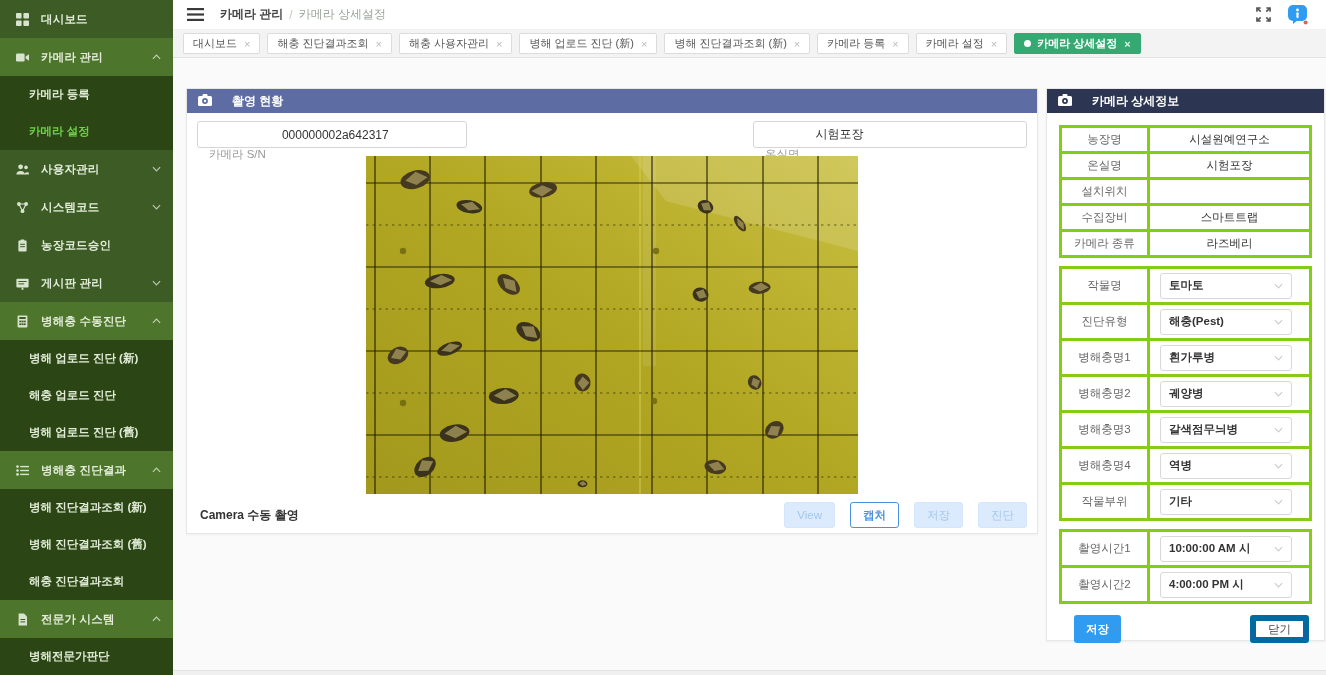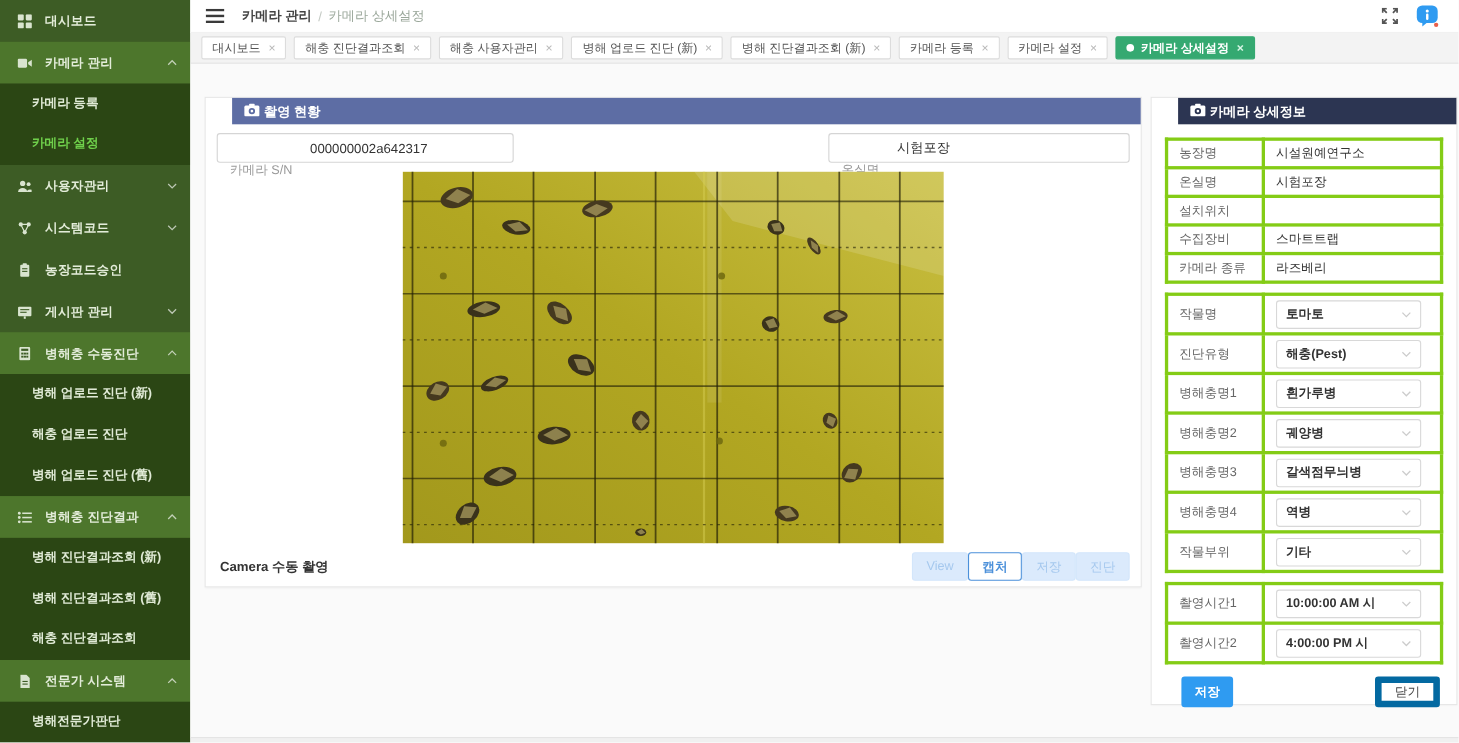--- a/index.html
+++ b/index.html
@@ -32,39 +32,39 @@
   .tab .x { margin-left:7px; color:#b9b9b9; font-size:11px; cursor:pointer; }
   .tab.active { background:#35a971; border-color:#35a971; color:#fff; font-weight:bold; }
   .tab.active .x { color:#d8f5e6; }
   .tab .dot { width:7px; height:7px; border-radius:50%; background:#fff; margin-right:6px; }
 
   
   .content { position:absolute; left:173px; top:58px; width:1153px; height:612px; background:#fafafa; }
   .footer-strip { position:absolute; left:173px; bottom:0; width:1153px; height:5px; background:#f0f0f0; border-top:1px solid #e4e4e4; }
 
   .panel { position:absolute; background:#fff; border:1px solid #e7e7e7; box-shadow:0 1px 2px rgba(0,0,0,.05); }
-  .panel-header { height:24px; display:flex; align-items:center; padding:0 11px; color:#fff; font-size:12px; font-weight:bold; gap:4px;margin-left:24px; }
+  .panel-header { height:24px; display:flex; align-items:center; padding:0 11px; color:#fff; font-size:12px; font-weight:bold; gap:20px; }
   .panel.capture { left:13px; top:30px; width:852px; height:446px; }
   .panel.capture .panel-header { background:#5d6da4; }
-  .panel.detail { left:873px; top:30px; width:279px; height:553px; }
+  .panel.detail { left:873px; top:30px; width:279px; height:553px;text-align:center; }
   .panel.detail .panel-header { background:#2c3552; }
 
   .capture-body { padding:8px 10px 0; }
   .filters { display:flex; justify-content:space-between; align-items:center; }
   .ig { display:flex; align-items:center; border:1px solid #d5d5d5; border-radius:3px; height:27px; background:#fff; }
   .ig-label { padding:0 10px 0 11px; color:#9a9a9a; font-size:11.5px; white-space:nowrap;margin-top:40px; }
   .ig-value { padding:0 6px; color:#333; font-size:12px; flex:1; }
   .ig.sn { width:270px; } .ig.gh { width:274px; }
 
   .photo-wrap { margin-top:8px; display:flex; justify-content:center; }
   svg.photo { width:492px; height:338px; display:block; }
 
   .capture-footer { margin-top:8px; display:flex; align-items:center; justify-content:space-between; }
   .camera-label { font-weight:bold; color:#333; font-size:12px; margin-left:3px; }
-  .btn-row { display:flex; gap:0; }
+  .btn-row { display:flex; gap:15px; }
   .btn { height:26px; min-width:46px; padding:0 12px; border-radius:3px; font-size:11.5px; display:inline-flex; align-items:center; justify-content:center; cursor:pointer; }
   .btn.ghosted { background:#dbeafc; color:#a5c8ee; border:1px solid #d3e6fb; }
   .btn.outline { background:#fff; color:#4b90da; border:1px solid #4b90da; font-weight:bold; }
 
   .detail-body { padding:12px 12px 0; }
   table.grid-tbl { width:100%; border-collapse:collapse; }
   table.grid-tbl td { border:3px solid #84cc16; padding:0 10px; font-size:11.5px; }
   table.info td { height:26px; }
   table.sel td { height:36px; }
   td.lbl { width:88px; color:#666; }

